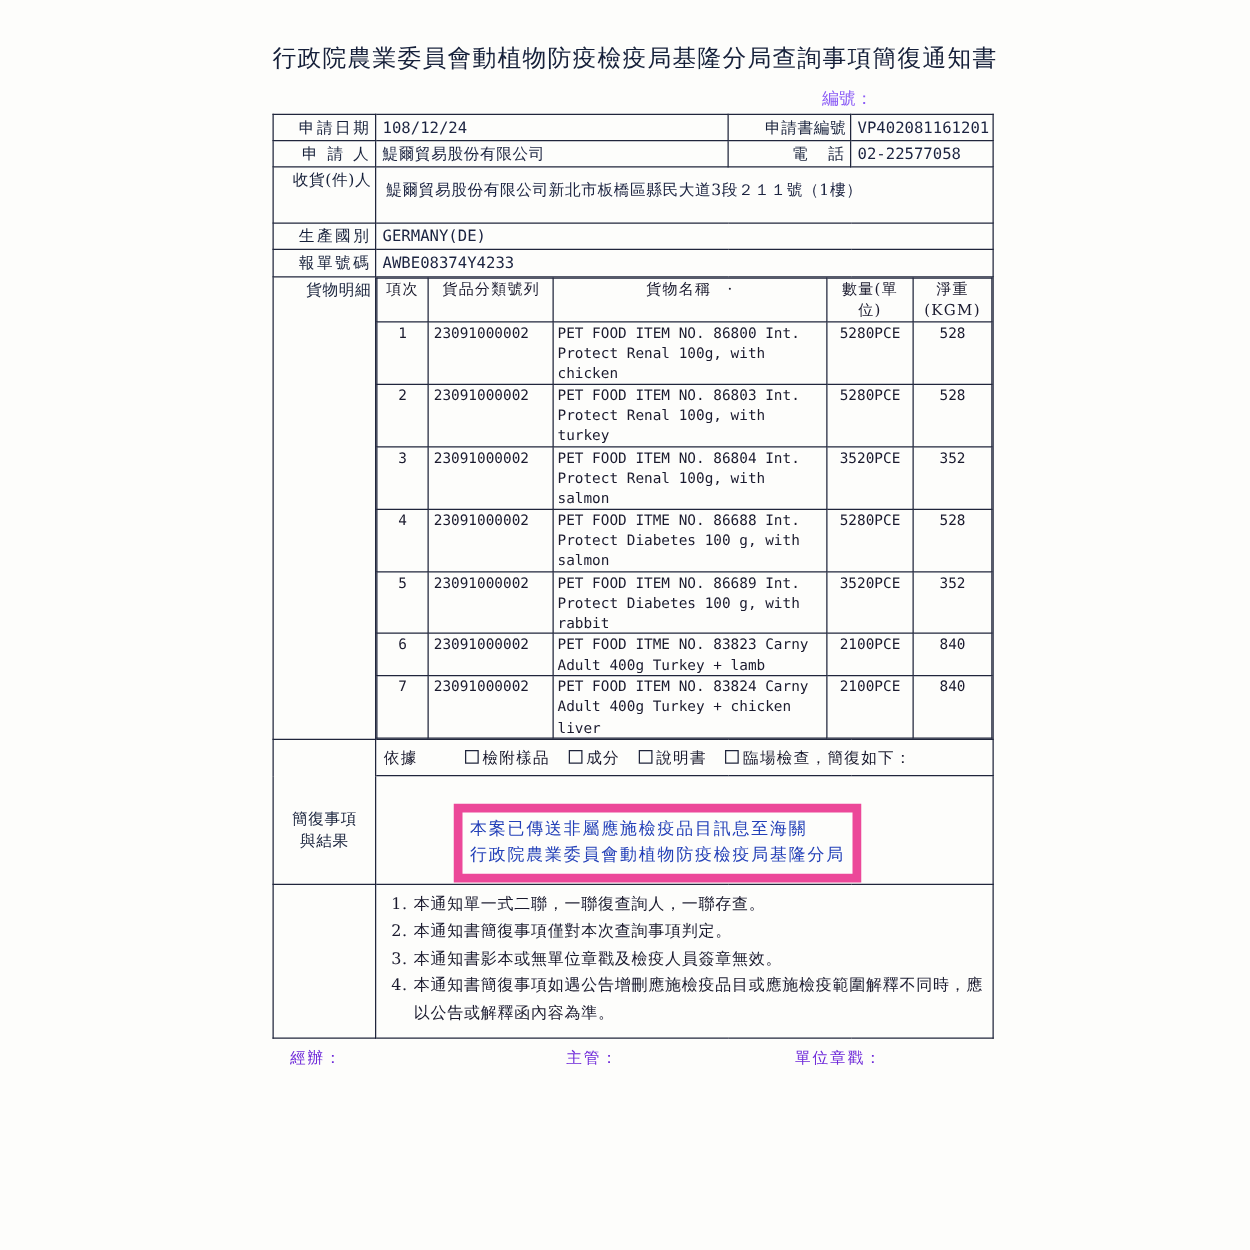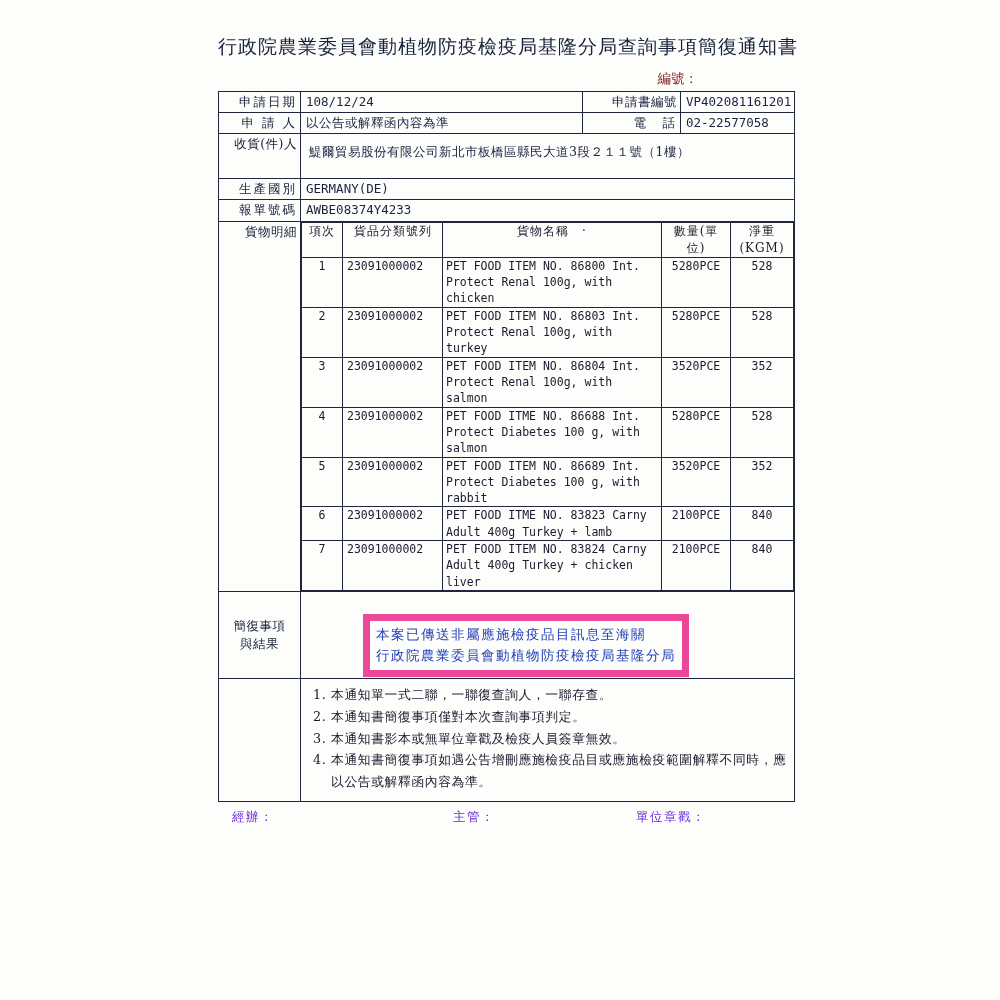--- a/index.html
+++ b/index.html
@@ -36,21 +36,21 @@
     color: #16203a;
     white-space: nowrap;
     margin-bottom: 10px;
   }
   .serial-line {
     text-align: right;
     font-size: 13.5px;
     font-family: "DejaVu Serif", serif;
     padding-right: 96px;
     margin-bottom: 3px;
-    color: #7f1d1d;
+    color: #8b5cf6;
   }
   table.main {
     border-collapse: collapse;
     width: 576px;
     table-layout: fixed;
   }
   table.main td {
     border: 1px solid #20263c;
     padding: 1px 3px;
     font-size: 12.5px;
@@ -196,21 +196,21 @@
       <tbody>
           <tr>
         <td class="lbl">申請日期</td>
         <td class="val">108/12/24</td>
         <td class="lbl lbl-narrow">申請書編號</td>
         <td class="val">VP402081161201</td>
       </tr>
 
       <tr>
         <td class="lbl">申 請 人</td>
-        <td class="val val-cjk">以公告或解釋函內容為準</td>
+        <td class="val val-cjk">鯷爾貿易股份有限公司</td>
         <td class="lbl">電　話</td>
         <td class="val">02-22577058</td>
       </tr>
 
       <tr>
         <td class="lbl lbl-narrow">收貨(件)人</td>
         <td class="val val-cjk consignee-body" colspan="3">鯷爾貿易股份有限公司新北市板橋區縣民大道3段２１１號（1樓）</td>
       </tr>
 
 
@@ -285,20 +285,31 @@
                 <td class="g-code">23091000002</td>
                 <td class="g-name">PET FOOD ITEM NO. 83824 Carny Adult 400g Turkey + chicken liver</td>
                 <td class="g-qty">2100PCE</td>
                 <td class="g-wt">840</td>
               </tr>
             </tbody>
           </table>
         </td>
       </tr>
 
+      <tr>
+        <td class="lbl" style="border-bottom:none;"></td>
+        <td class="basis" colspan="3">
+          <span>依據</span>
+          <span style="display:inline-block;width:18px"></span>
+          <span class="cb"></span><span>檢附樣品</span>
+          <span class="cb"></span><span>成分</span>
+          <span class="cb"></span><span>說明書</span>
+          <span class="cb"></span><span>臨場檢查</span><span>，簡復如下：</span>
+        </td>
+      </tr>
 
       <tr>
         <td class="lbl lbl-narrow" style="border-top:none; text-align:center; vertical-align:middle;">
           <div>簡復事項</div>
           <div>與結果</div>
         </td>
         <td class="reply-cell" colspan="3">
           <div class="stamp">
             <div>本案已傳送非屬應施檢疫品目訊息至海關</div>
             <div>行政院農業委員會動植物防疫檢疫局基隆分局</div>

